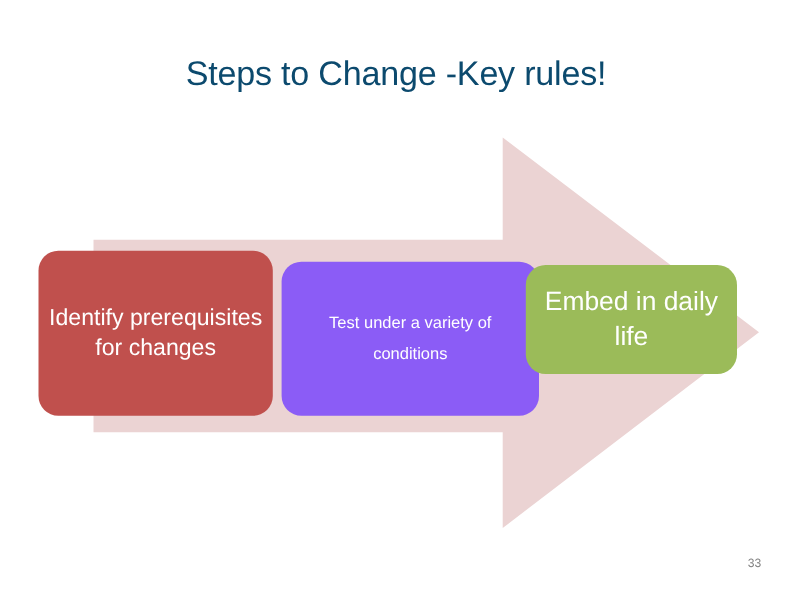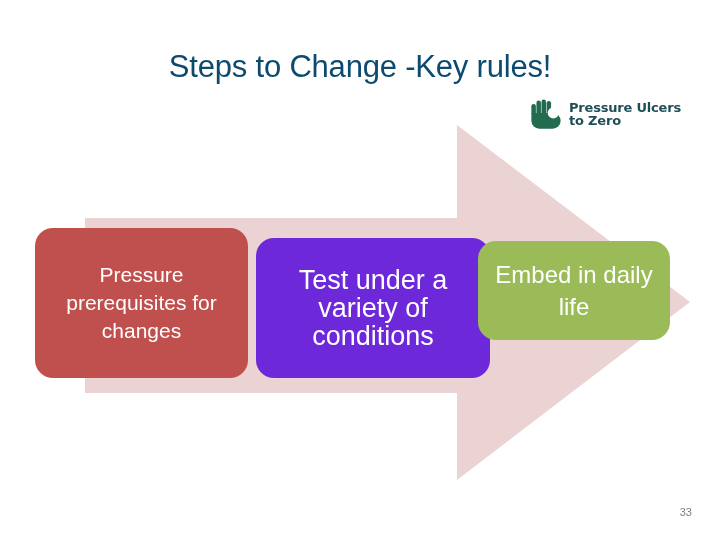--- a/index.html
+++ b/index.html
@@ -98,22 +98,22 @@
     height: 150px;
     background: #c0504d;
     font-size: 21px;
     line-height: 28px;
   }
   .step-2 {
     left: 256px;
     top: 238px;
     width: 234px;
     height: 140px;
-    background: #6d28d9;
-    font-size: 27px;
+    background: #8b5cf6;
+    font-size: 15px;
     line-height: 28px;
   }
   .step-3 {
     left: 478px;
     top: 241px;
     width: 192px;
     height: 99px;
     background: #9bbb59;
     font-size: 24px;
     line-height: 32px;
@@ -133,44 +133,27 @@
 
 <div class="slide">
 
   <div class="slide-title">Steps to Change -Key rules!</div>
 
   <svg class="arrow-layer" viewBox="0 0 720 540" xmlns="http://www.w3.org/2000/svg">
     <polygon points="85,218 457,218 457,125 690,302 457,480 457,393 85,393" fill="#ebd3d3"></polygon>
   </svg>
 
   <div class="step step-1">
-    <span class="step-label">Pressure prerequisites for changes</span>
+    <span class="step-label">Identify prerequisites for changes</span>
   </div>
 
   <div class="step step-2">
     <span class="step-label">Test under a variety of conditions</span>
   </div>
 
   <div class="step step-3">
     <span class="step-label">Embed in daily life</span>
   </div>
 
-  <div class="logo">
-    <svg class="logo-mark" viewBox="0 0 64 64" xmlns="http://www.w3.org/2000/svg">
-      <g fill="#236b4e">
-        <rect x="6" y="14" width="8" height="20" rx="4"></rect>
-        <rect x="15" y="8" width="8" height="26" rx="4"></rect>
-        <rect x="24" y="6" width="8" height="28" rx="4"></rect>
-        <rect x="33" y="9" width="8" height="25" rx="4"></rect>
-        <path d="M6 30 h38 a14 14 0 0 1 0 28 h-24 a14 14 0 0 1 -14 -14 z"></path>
-      </g>
-      <circle cx="45" cy="30" r="10" fill="#ffffff"></circle>
-      <circle cx="45" cy="30" r="10" fill="none" stroke="#236b4e" stroke-width="0"></circle>
-    </svg>
-    <div class="logo-text">
-      <span class="logo-line">Pressure Ulcers</span>
-      <span class="logo-line">to Zero</span>
-    </div>
-  </div>
 
   <div class="page-number">33</div>
 
 </div>
 
 </body></html>

